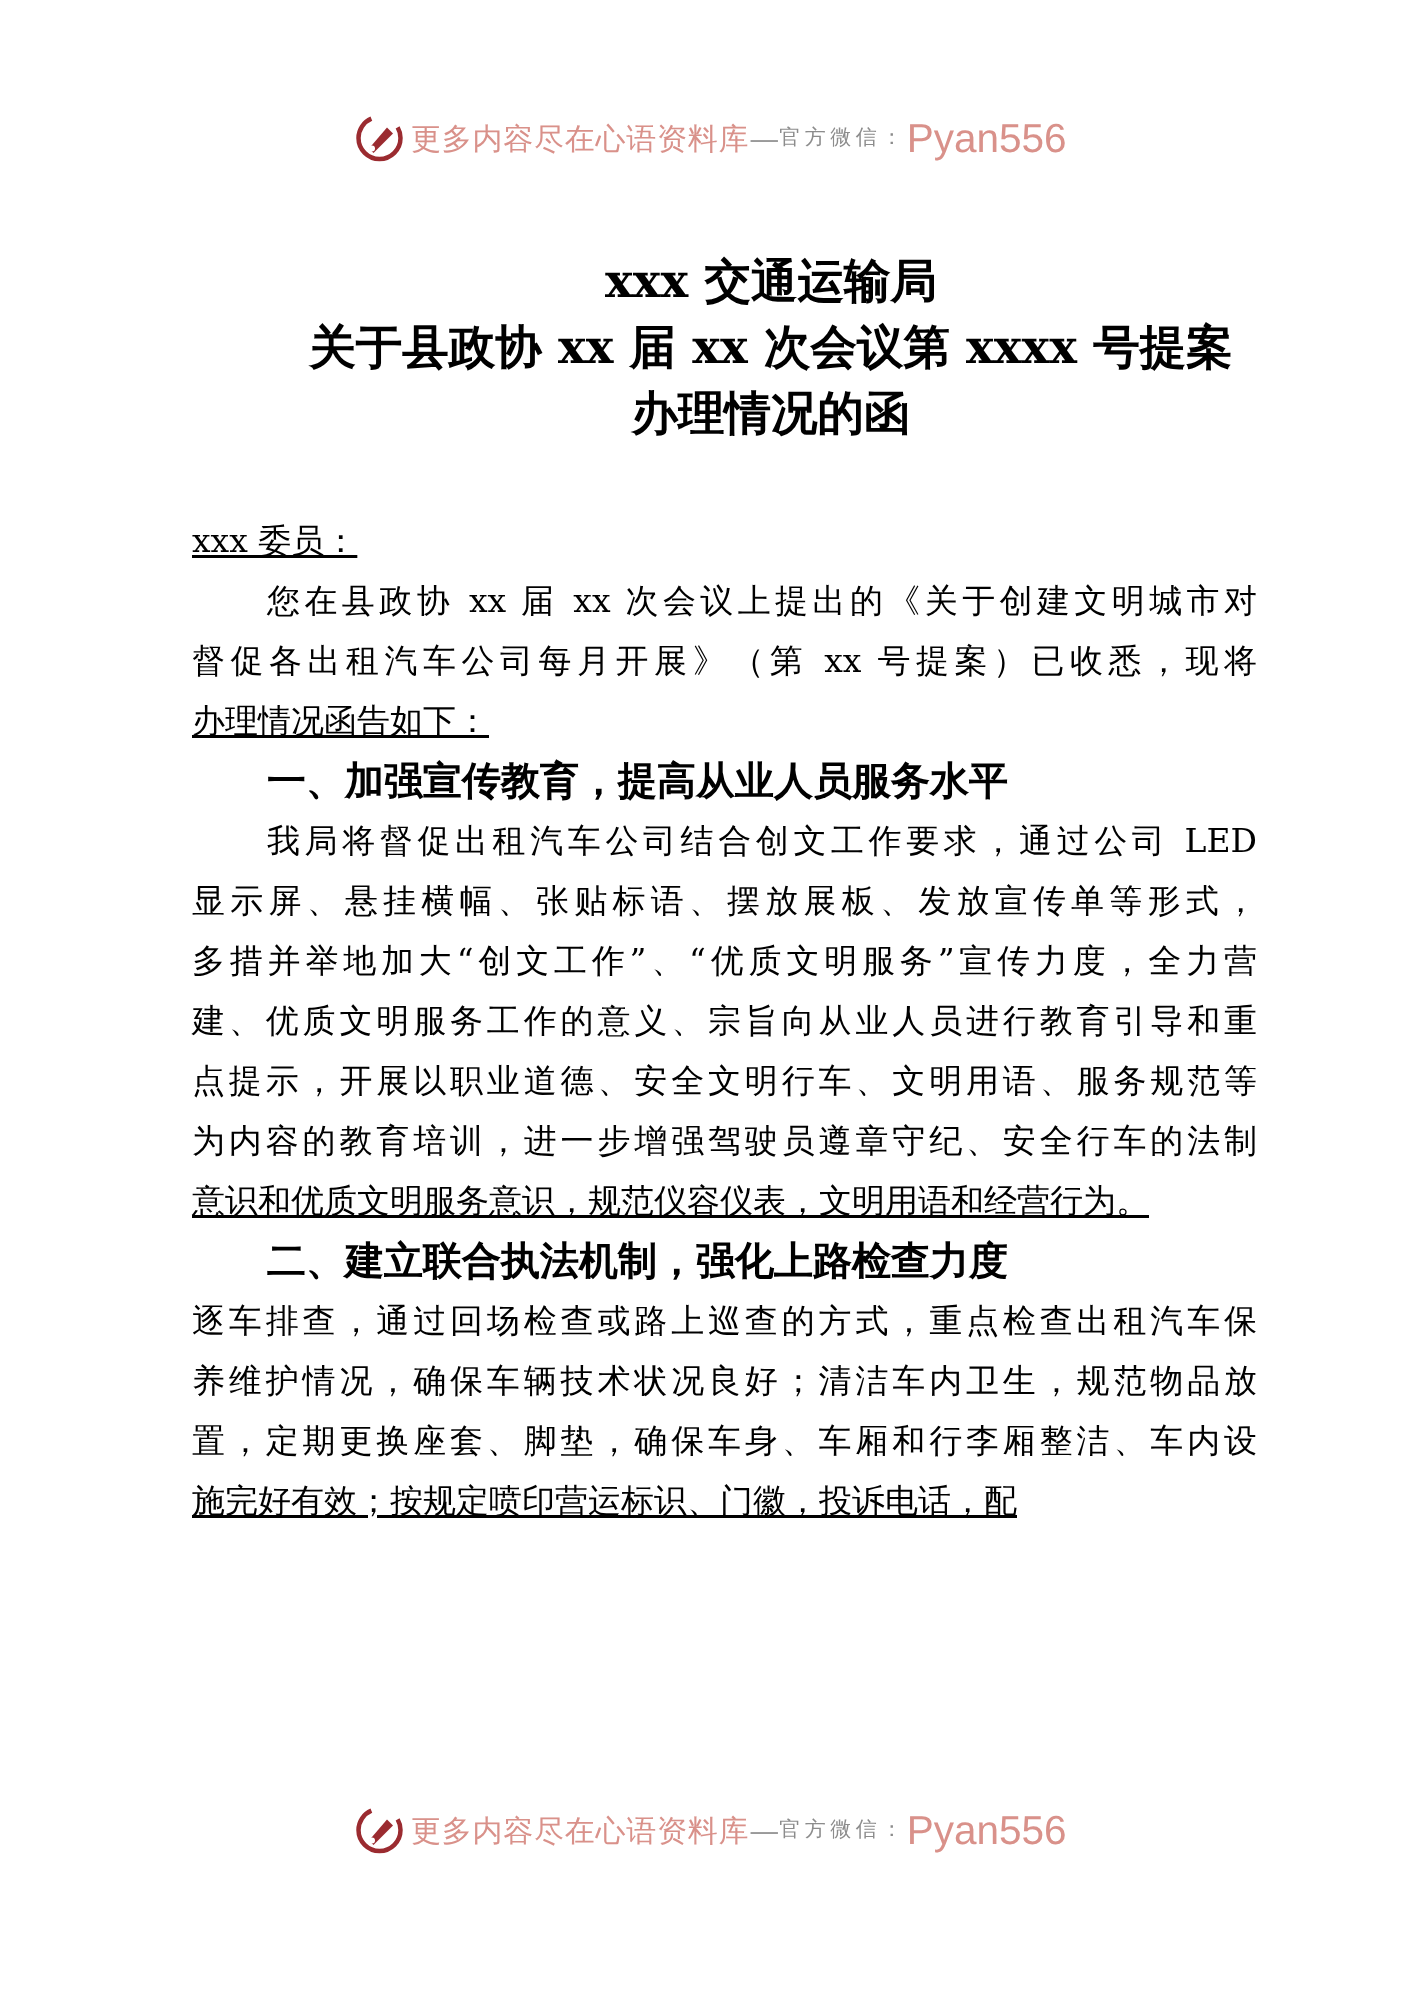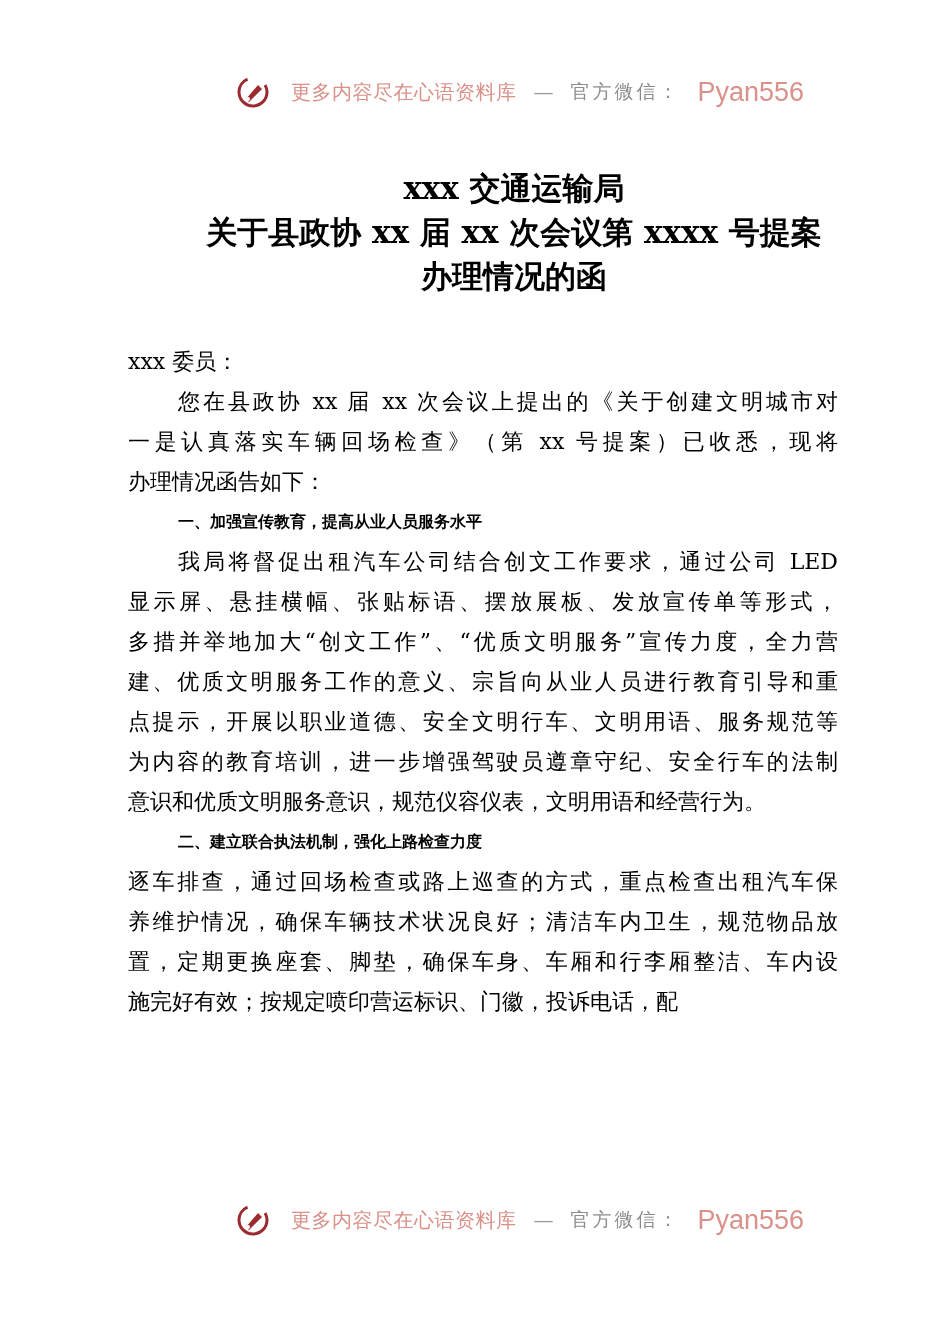--- a/index.html
+++ b/index.html
@@ -1,33 +1,33 @@
 <!DOCTYPE html>
 <html><head>
   <meta charset="utf-8">
   <style>
     html, body { margin: 0; padding: 0; background: #ffffff; }
     body { width: 950px; height: 1344px; position: relative; overflow: hidden; font-family: "DejaVu Serif", "Liberation Serif", serif; color: #000; }
-    .banner { position: absolute; left: 236px; height: 40px; display: flex; align-items: center; white-space: nowrap; gap: 17px; }
+    .banner { position: absolute; left: 236px; height: 40px; display: flex; align-items: center; white-space: nowrap; }
     .banner.top { top: 72px; }
     .banner.bottom { top: 1200px; }
     .logo { width: 34px; height: 34px; margin-right: 4px; }
     .banner-main { font-family: "DejaVu Serif", serif; font-size: 20px; color: #d9918a; letter-spacing: 0.5px; }
     .banner-dash { color: #9a9a9a; font-size: 20px; }
-    .banner-label { font-family: "DejaVu Serif", serif; font-size: 19px; color: #8c8c8c; letter-spacing: 3px; }
+    .banner-label { font-family: "DejaVu Serif", serif; font-size: 14px; color: #8c8c8c; letter-spacing: 3px; }
     .banner-id { font-family: "Liberation Sans", sans-serif; font-size: 27px; color: #d9918a; }
 
     .title { position: absolute; left: 0; width: 950px; text-align: center; font-family: "DejaVu Serif", serif; font-weight: bold; font-size: 31px; line-height: 44px; top: 166px; margin-left: 39px; }
     .title div { height: 44px; }
 
     .body { position: absolute; left: 128px; width: 710px; top: 342px; font-family: "DejaVu Serif", "Liberation Serif", serif; font-size: 22px; }
     .line { height: 40px; line-height: 40px; white-space: nowrap; text-align: justify; text-align-last: justify; }
-    .line.last { text-align-last: left; }
+    .line.last { text-align-last: left; text-decoration: underline; }
     .indent { padding-left: 50px; }
-    .heading { font-family: Liberation Sans, sans-serif; font-weight: bold; font-size: 16px; padding-left: 50px; height: 40px; line-height: 40px; }
+    .heading { font-family: Liberation Mono, monospace; font-weight: bold; font-size: 26px; padding-left: 50px; height: 40px; line-height: 40px; }
   </style>
 </head>
 <body>
 
 <div class="banner top">
   <svg class="logo" viewBox="0 0 34 34">
     <circle cx="17" cy="17" r="14" fill="none" stroke="#9b2b30" stroke-width="3" stroke-dasharray="60 20"></circle>
     <path d="M10 24 L22 10 L26 14 L13 27 Z" fill="#9b2b30"></path>
     <circle cx="12" cy="24" r="2" fill="#fff"></circle>
   </svg>
@@ -40,21 +40,21 @@
 <div class="title">
   <div>xxx 交通运输局</div>
   <div>关于县政协 xx 届 xx 次会议第 xxxx 号提案</div>
   <div>办理情况的函</div>
 </div>
 
 <div class="body">
   <div class="line last">xxx 委员：</div>
 
   <div class="line indent">您在县政协 xx 届 xx 次会议上提出的《关于创建文明城市对</div>
-  <div class="line">一是认真落实车辆回场检查》（第 xx 号提案）已收悉，现将</div>
+  <div class="line">督促各出租汽车公司每月开展》（第 xx 号提案）已收悉，现将</div>
   <div class="line last">办理情况函告如下：</div>
 
   <div class="heading">一、加强宣传教育，提高从业人员服务水平</div>
   <div class="line indent">我局将督促出租汽车公司结合创文工作要求，通过公司 LED</div>
   <div class="line">显示屏、悬挂横幅、张贴标语、摆放展板、发放宣传单等形式，</div>
   <div class="line">多措并举地加大“创文工作”、“优质文明服务”宣传力度，全力营</div>
   <div class="line">建、优质文明服务工作的意义、宗旨向从业人员进行教育引导和重</div>
   <div class="line">点提示，开展以职业道德、安全文明行车、文明用语、服务规范等</div>
   <div class="line">为内容的教育培训，进一步增强驾驶员遵章守纪、安全行车的法制</div>
   <div class="line last">意识和优质文明服务意识，规范仪容仪表，文明用语和经营行为。</div>

